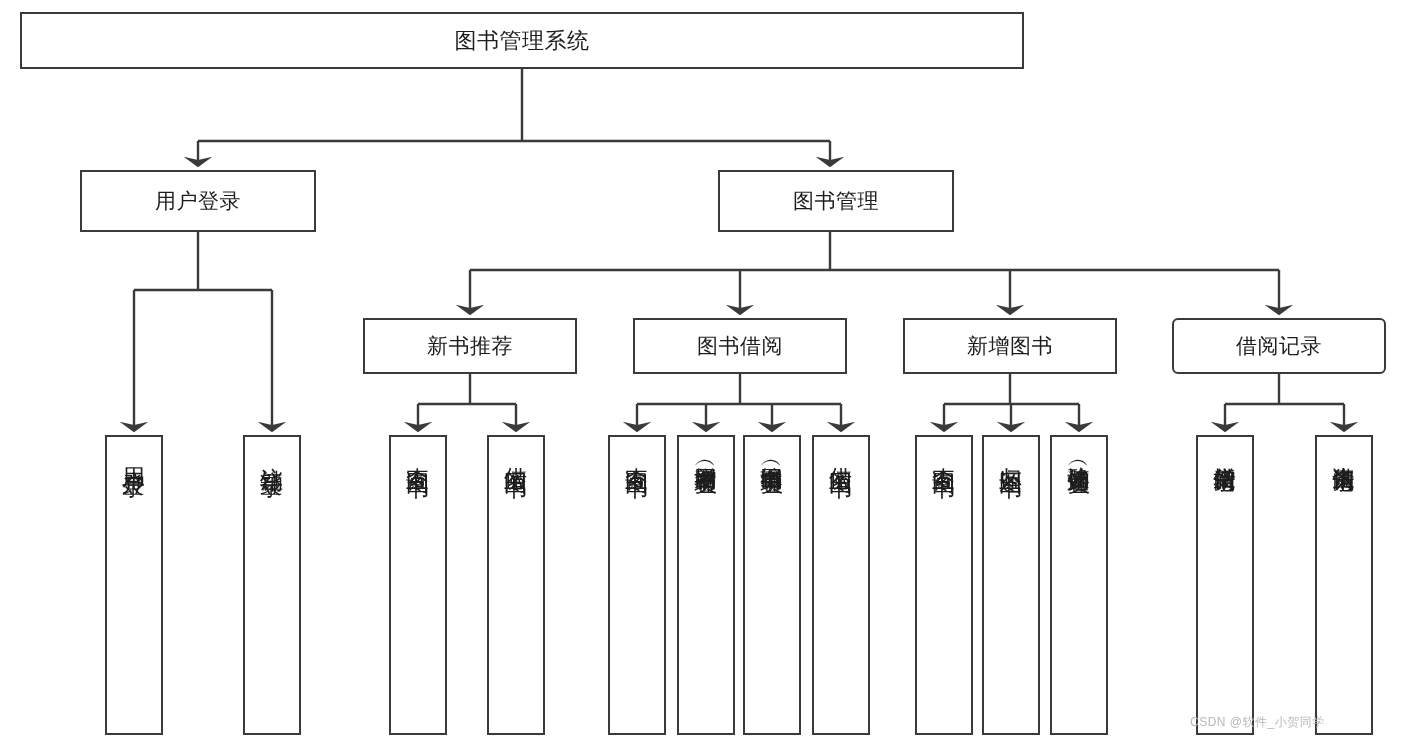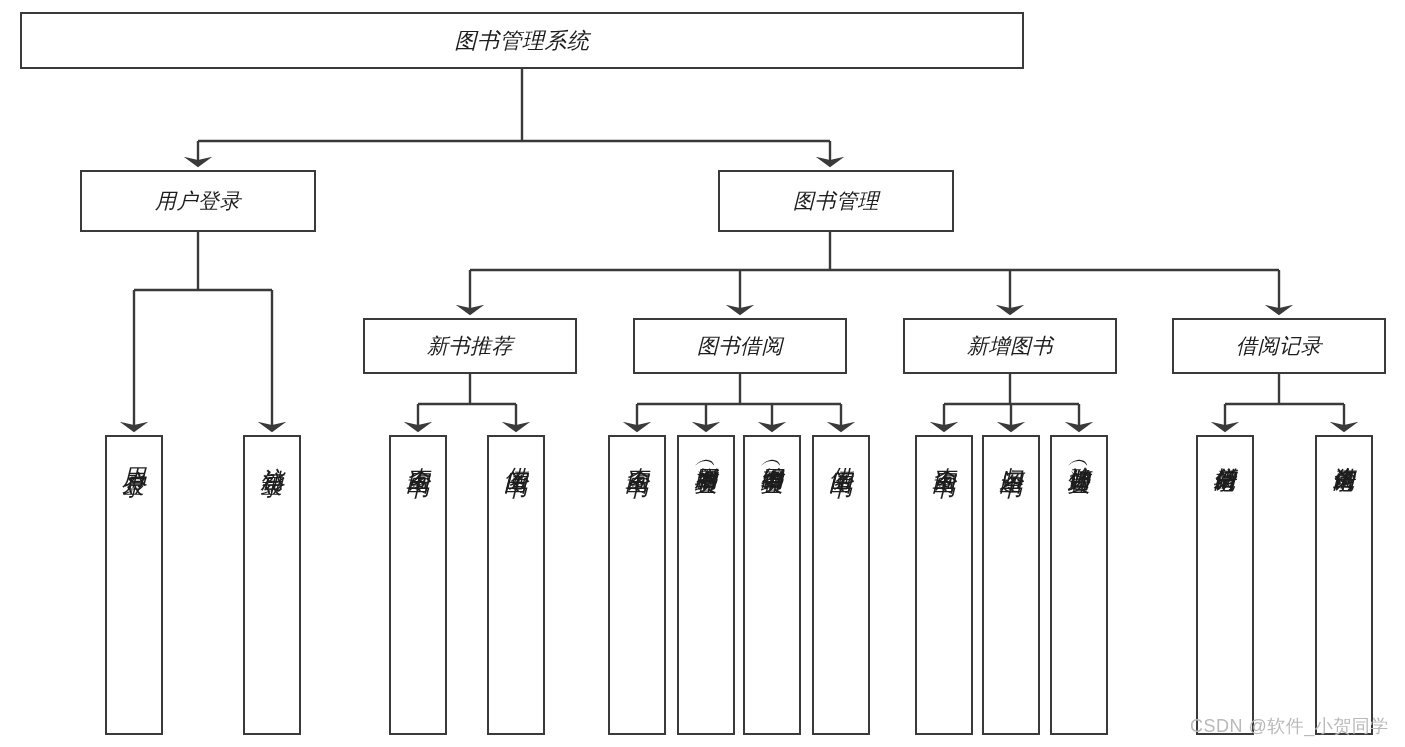--- a/index.html
+++ b/index.html
@@ -22,21 +22,20 @@
   }
   .node{
     position:absolute;
     box-sizing:border-box;
     border:2px solid #3a3a3a;
     background:#ffffff;
     display:flex;
     align-items:center;
     justify-content:center;
     color:#1d1d1d;
-    font-style:italic;
   }
   .node .lbl{
     display:block;
     line-height:1.08;
     letter-spacing:0.5px;
     white-space:nowrap;
   }
   
   .node.h .lbl{ font-size:21px; }
   #n-root .lbl{ font-size:22px; }
@@ -50,21 +49,21 @@
     writing-mode:vertical-rl;
     text-orientation:upright;
     font-size:23px;
     line-height:1.05;
     letter-spacing:3px;
     white-space:nowrap;
   }
   .node.v.tall .lbl{ font-size:22px; letter-spacing:1px; }
   .watermark{
     position:absolute;
-    font-size:18px;
+    font-size:12px;
     color:#b9b9b9;
     white-space:nowrap;
     letter-spacing:0.5px;
   }
 </style>
 </head>
 <body>
 
 <div id="canvas">
 
@@ -131,21 +130,21 @@
 
   <div class="node h" style="left:363px; top:318px; width:214px; height:56px;">
     <span class="lbl">新书推荐</span>
   </div>
   <div class="node h" style="left:633px; top:318px; width:214px; height:56px;">
     <span class="lbl">图书借阅</span>
   </div>
   <div class="node h" style="left:903px; top:318px; width:214px; height:56px;">
     <span class="lbl">新增图书</span>
   </div>
-  <div class="node h" style="left:1172px; top:318px; width:214px; height:56px;">
+  <div class="node h" style="left:1172px; top:318px; width:214px; height:56px;border-radius:6px;">
     <span class="lbl">借阅记录</span>
   </div>
 
   <div class="node v" style="left:105px; top:435px; width:58px; height:300px;">
     <span class="lbl">用户登录</span>
   </div>
   <div class="node v" style="left:243px; top:435px; width:58px; height:300px;">
     <span class="lbl">注销登录</span>
   </div>
 

